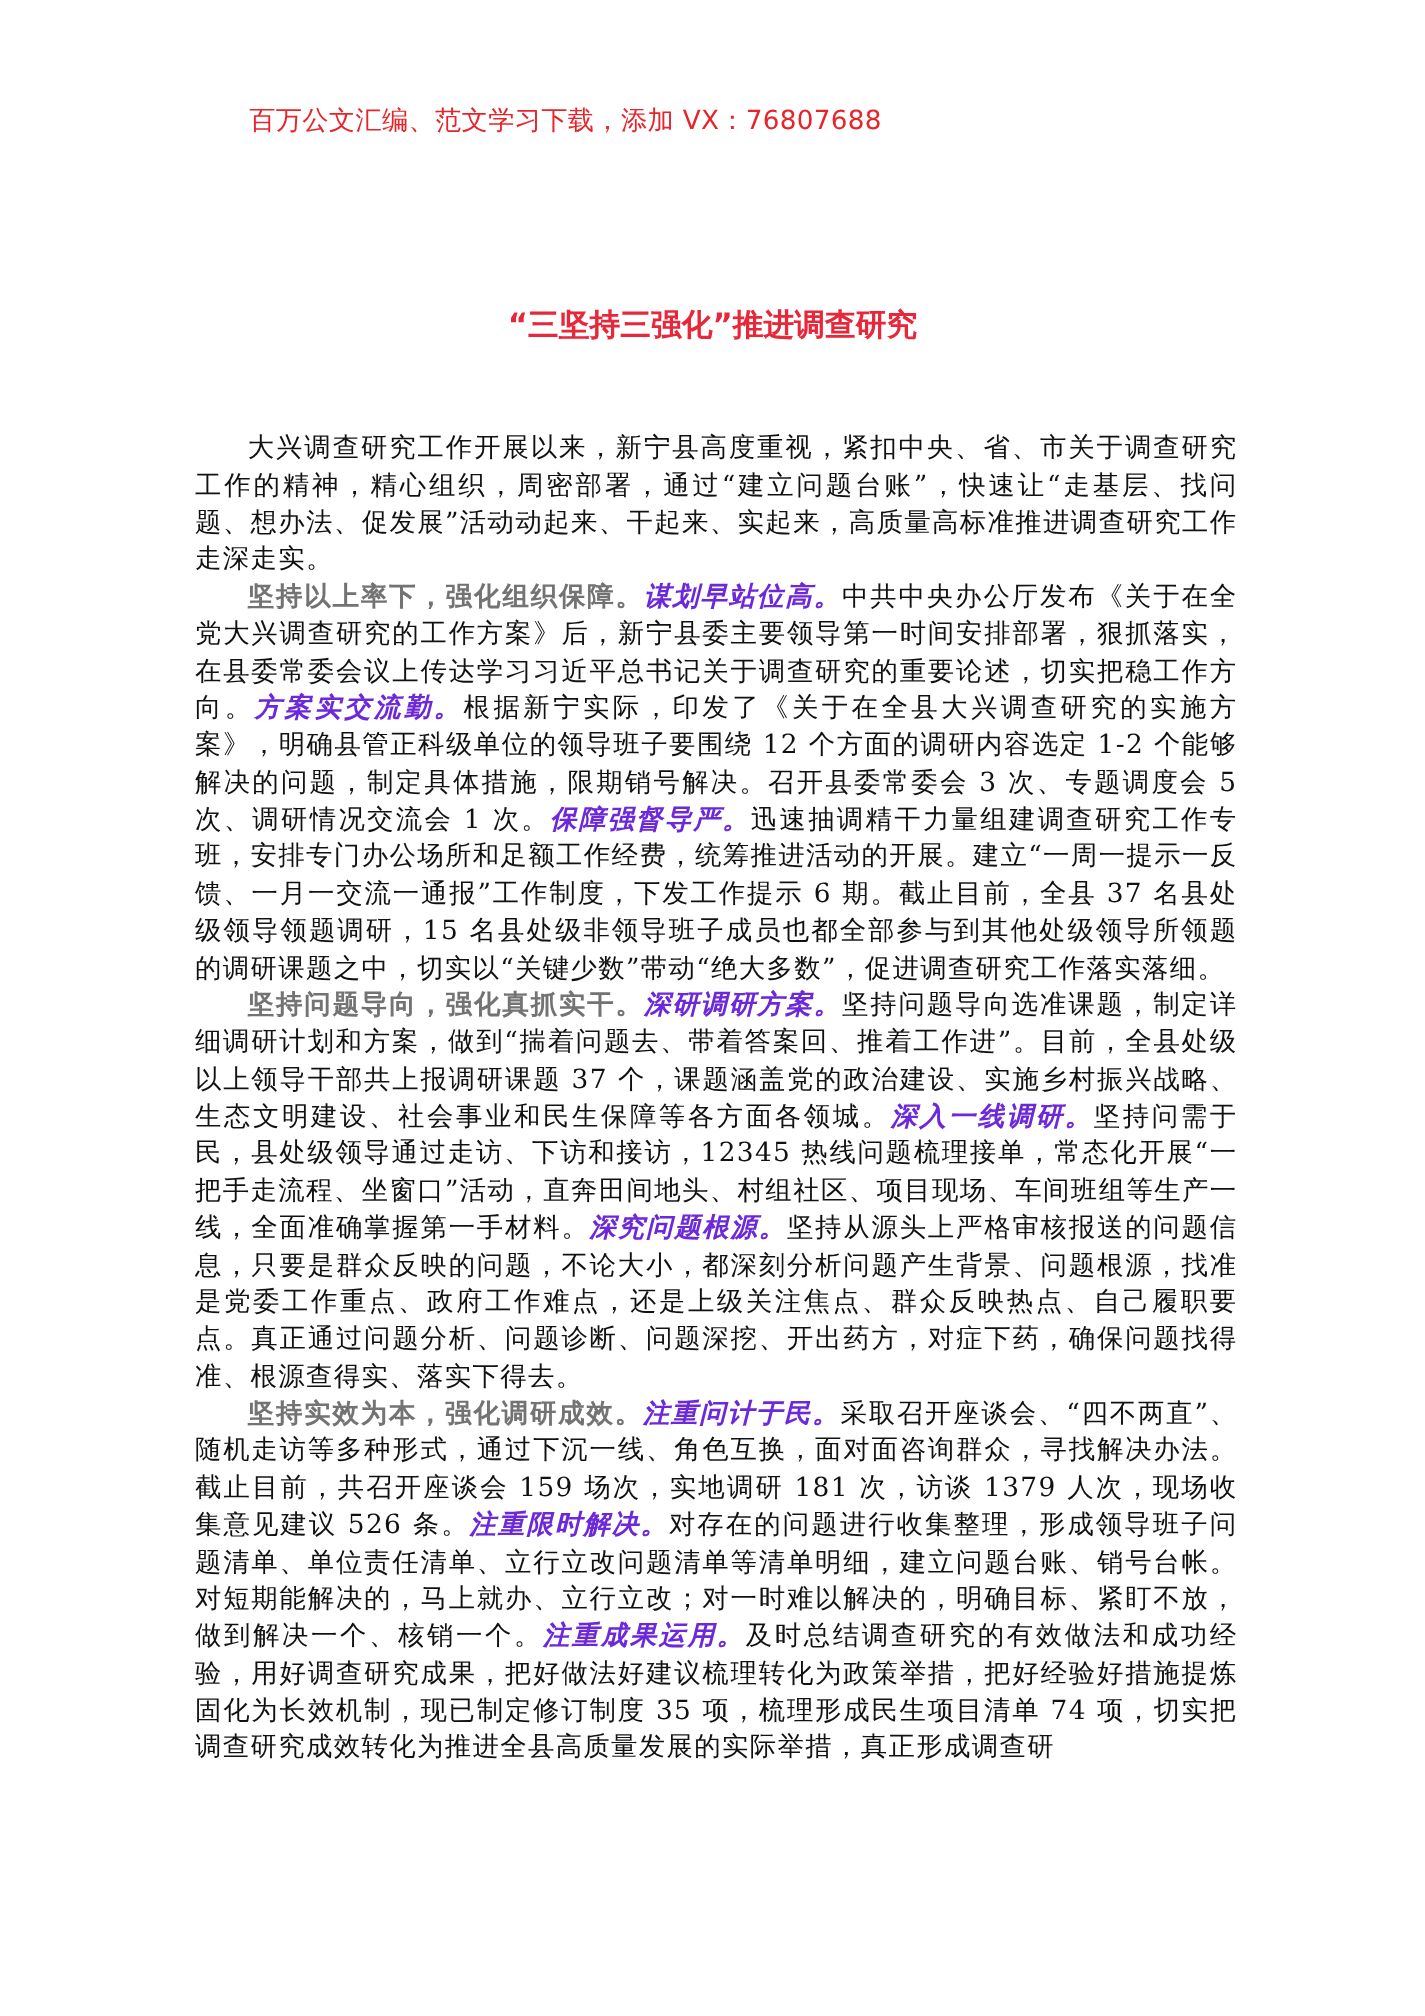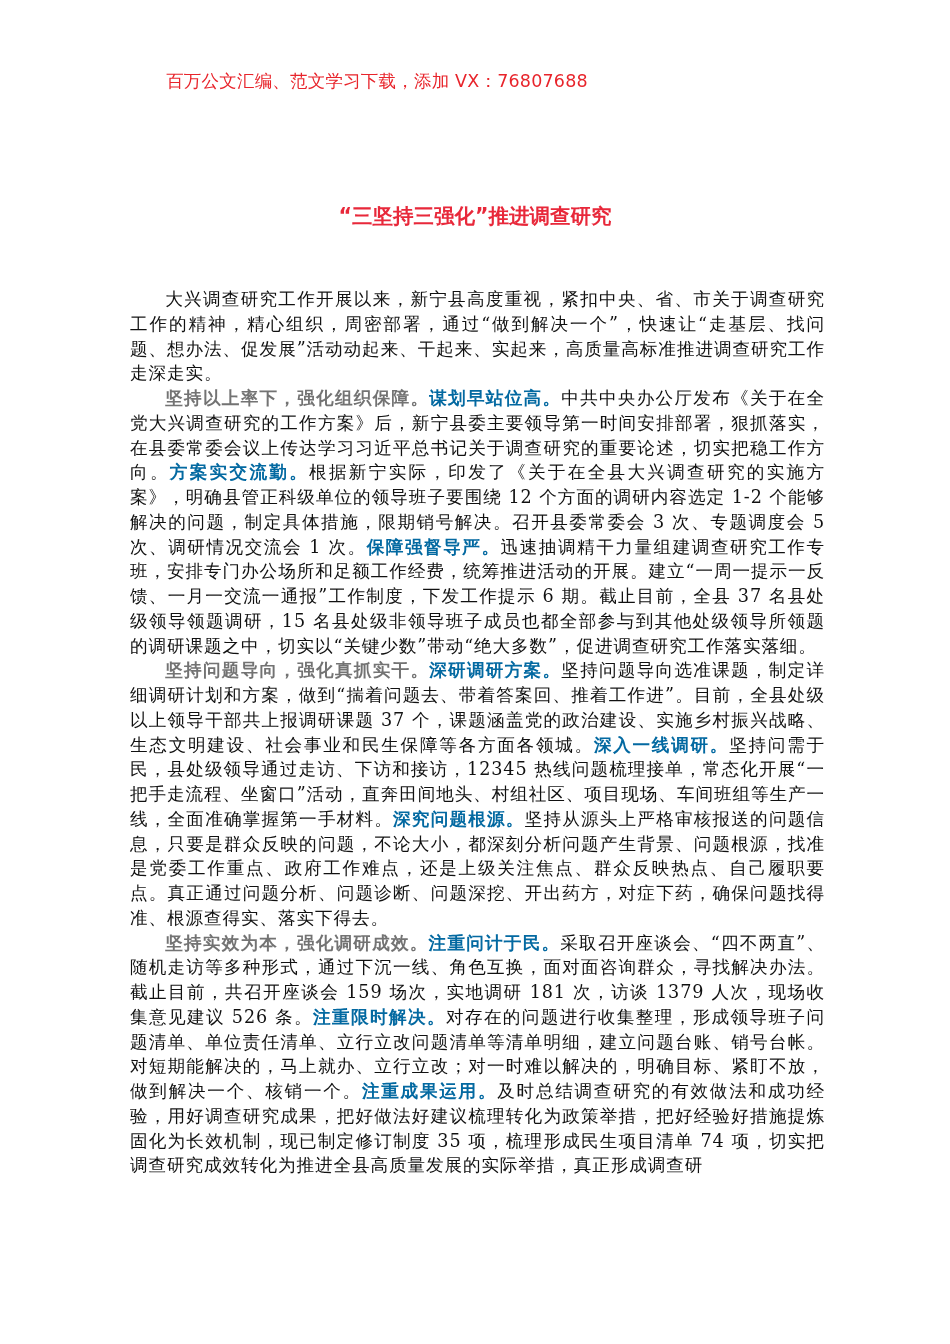--- a/index.html
+++ b/index.html
@@ -52,35 +52,36 @@
     .body p {
       margin: 0;
       text-indent: 2em;
     }
     .red-lead {
       color: #737373;
       font-family: "DejaVu Sans", "Liberation Sans", sans-serif;
       font-weight: bold;
     }
     .black-lead {
-      color: #0369a1;
+      color: #6d28d9;
       font-family: "DejaVu Sans", "Liberation Sans", sans-serif;
       font-weight: bold;
+      font-style: italic;
     }
   </style>
 </head>
 <body>
 
 <div class="watermark">百万公文汇编、范文学习下载，添加 VX：76807688</div>
 
 <h1 class="title" style="margin:0;">“三坚持三强化”推进调查研究</h1>
 
 <div class="body">
   <p>
-    <span>大兴调查研究工作开展以来，新宁县高度重视，紧扣中央、省、市关于调查研究工作的精神，精心组织，周密部署，通过“做到解决一个”，快速让“走基层、找问题、想办法、促发展”活动动起来、干起来、实起来，高质量高标准推进调查研究工作走深走实。</span>
+    <span>大兴调查研究工作开展以来，新宁县高度重视，紧扣中央、省、市关于调查研究工作的精神，精心组织，周密部署，通过“建立问题台账”，快速让“走基层、找问题、想办法、促发展”活动动起来、干起来、实起来，高质量高标准推进调查研究工作走深走实。</span>
   </p>
 
   <p>
     <span class="red-lead">坚持以上率下，强化组织保障。</span><span class="black-lead">谋划早站位高。</span><span>中共中央办公厅发布《关于在全党大兴调查研究的工作方案》后，新宁县委主要领导第一时间安排部署，狠抓落实，在县委常委会议上传达学习习近平总书记关于调查研究的重要论述，切实把稳工作方向。</span><span class="black-lead">方案实交流勤。</span><span>根据新宁实际，印发了《关于在全县大兴调查研究的实施方案》，明确县管正科级单位的领导班子要围绕 12 个方面的调研内容选定 1-2 个能够解决的问题，制定具体措施，限期销号解决。召开县委常委会 3 次、专题调度会 5 次、调研情况交流会 1 次。</span><span class="black-lead">保障强督导严。</span><span>迅速抽调精干力量组建调查研究工作专班，安排专门办公场所和足额工作经费，统筹推进活动的开展。建立“一周一提示一反馈、一月一交流一通报”工作制度，下发工作提示 6 期。截止目前，全县 37 名县处级领导领题调研，15 名县处级非领导班子成员也都全部参与到其他处级领导所领题的调研课题之中，切实以“关键少数”带动“绝大多数”，促进调查研究工作落实落细。</span>
   </p>
 
   <p>
     <span class="red-lead">坚持问题导向，强化真抓实干。</span><span class="black-lead">深研调研方案。</span><span>坚持问题导向选准课题，制定详细调研计划和方案，做到“揣着问题去、带着答案回、推着工作进”。目前，全县处级以上领导干部共上报调研课题 37 个，课题涵盖党的政治建设、实施乡村振兴战略、生态文明建设、社会事业和民生保障等各方面各领城。</span><span class="black-lead">深入一线调研。</span><span>坚持问需于民，县处级领导通过走访、下访和接访，12345 热线问题梳理接单，常态化开展“一把手走流程、坐窗口”活动，直奔田间地头、村组社区、项目现场、车间班组等生产一线，全面准确掌握第一手材料。</span><span class="black-lead">深究问题根源。</span><span>坚持从源头上严格审核报送的问题信息，只要是群众反映的问题，不论大小，都深刻分析问题产生背景、问题根源，找准是党委工作重点、政府工作难点，还是上级关注焦点、群众反映热点、自己履职要点。真正通过问题分析、问题诊断、问题深挖、开出药方，对症下药，确保问题找得准、根源查得实、落实下得去。</span>
   </p>
 

